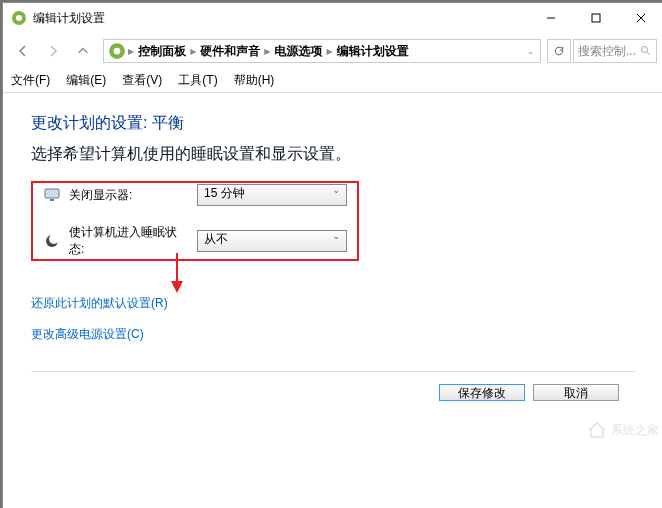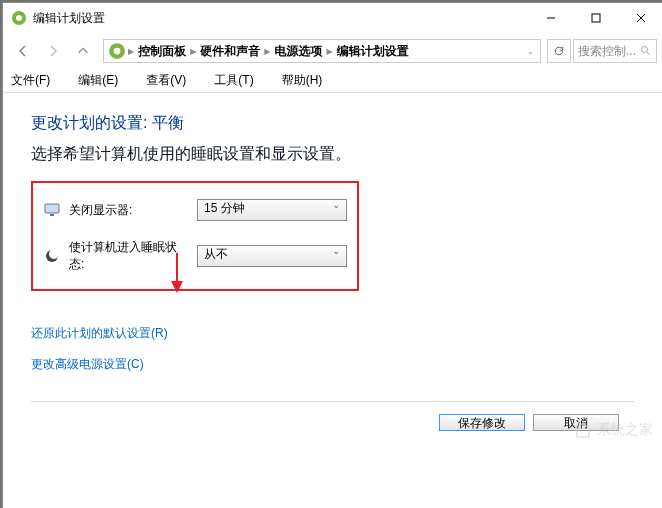--- a/index.html
+++ b/index.html
@@ -19,45 +19,45 @@
     .nav-arrow.disabled { color: #bbb; }
     .breadcrumb { flex: 1; height: 24px; border: 1px solid #ccc; display: flex; align-items: center; padding: 0 2px; margin: 0 4px; font-size: 12px; }
     .breadcrumb-icon { width: 18px; height: 18px; margin: 0 2px; }
     .breadcrumb-part { padding: 0 4px; cursor: pointer; font-weight: bold; }
     .breadcrumb-sep { color: #888; font-size: 8px;}
     .breadcrumb-end { flex: 1; display:flex; justify-content:flex-end; align-items:center; gap:4px; padding-right:4px; }
     .refresh-btn { width: 24px; height: 24px; border: 1px solid #ccc; display: flex; align-items: center; justify-content: center; cursor:pointer; }
     .search-box { width: 84px; height: 24px; border: 1px solid #ccc; display: flex; align-items: center; padding: 0 4px; font-size: 12px; color: #888; }
     .search-box span { flex:1; white-space:nowrap; overflow:hidden; }
     
-    .menubar { height: 24px; display: flex; align-items: center; padding: 0 8px; gap: 28px; font-size: 12px; border-bottom: 1px solid #ddd; background:#fff; }
+    .menubar { height: 24px; display: flex; align-items: center; padding: 0 8px; gap: 16px; font-size: 12px; border-bottom: 1px solid #ddd; background:#fff; }
     .menu-item { cursor: pointer; }
     
     .content { padding: 20px 28px; }
     .heading { font-size: 16px; color: #003399; margin-bottom: 10px; }
     .subtext { font-size: 16px; color: #0f172a; margin-bottom: 16px; }
     
-    .settings-box { border: 2px solid #ec1c24; padding: 16px 10px; width: 328px; display: flex; flex-direction: column; gap: 18px; position:relative; }
+    .settings-box { border: 2px solid #ec1c24; padding: 1px 10px; width: 328px; display: flex; flex-direction: column; gap: 18px; position:relative; }
     .setting-row { display: flex; align-items: center; gap: 8px; }
     .setting-icon { width: 18px; height: 18px; }
     .setting-label { font-size: 12px; width: 120px; }
     .setting-select { flex:1; height: 22px; border: 1px solid #888; background: linear-gradient(#fdfdfd,#e8e8e8); font-size: 12px; padding: 0 6px; display:flex; align-items:flex-start; justify-content:space-between; cursor:pointer; }
     .setting-select .chev { font-size: 9px; color:#555; }
     
     .arrow-annot { position: absolute; left: 164px; top: 250px; pointer-events:none; }
     
     .links { margin-top: 34px; display:flex; flex-direction:column; gap:14px; }
     .link { font-size: 12px; color: #0066cc; cursor: pointer; }
     
     .footer-sep { border-top:1px solid #ddd; margin-top: 28px; }
     .footer-btns { display:flex; justify-content:flex-end; gap:8px; padding: 12px 16px; }
     .btn { min-width: 86px; height: 17px; border:1px solid #999; background:linear-gradient(#fdfdfd,#e4e4e4); font-size:12px; cursor:pointer; }
     .btn.default { border:1px solid #3399ff; }
     
-    .watermark { position:absolute; right:10px; bottom:70px; font-size:14px; color:#ccc; opacity:0.6; display:flex; align-items:center; gap:4px;}
+    .watermark { position:absolute; right:4px; bottom:70px; font-size:12px; color:#ccc; opacity:0.6; display:flex; align-items:center; gap:4px;}
   </style>
 </head>
 <body>
 
 <div class="outer-border">
 <div class="window">
   <div class="titlebar">
     <svg class="titlebar-icon" viewBox="0 0 16 16">
           <circle cx="8" cy="8" r="7" fill="#7cb342"></circle>
           <circle cx="8" cy="8" r="3" fill="#fff"></circle>

